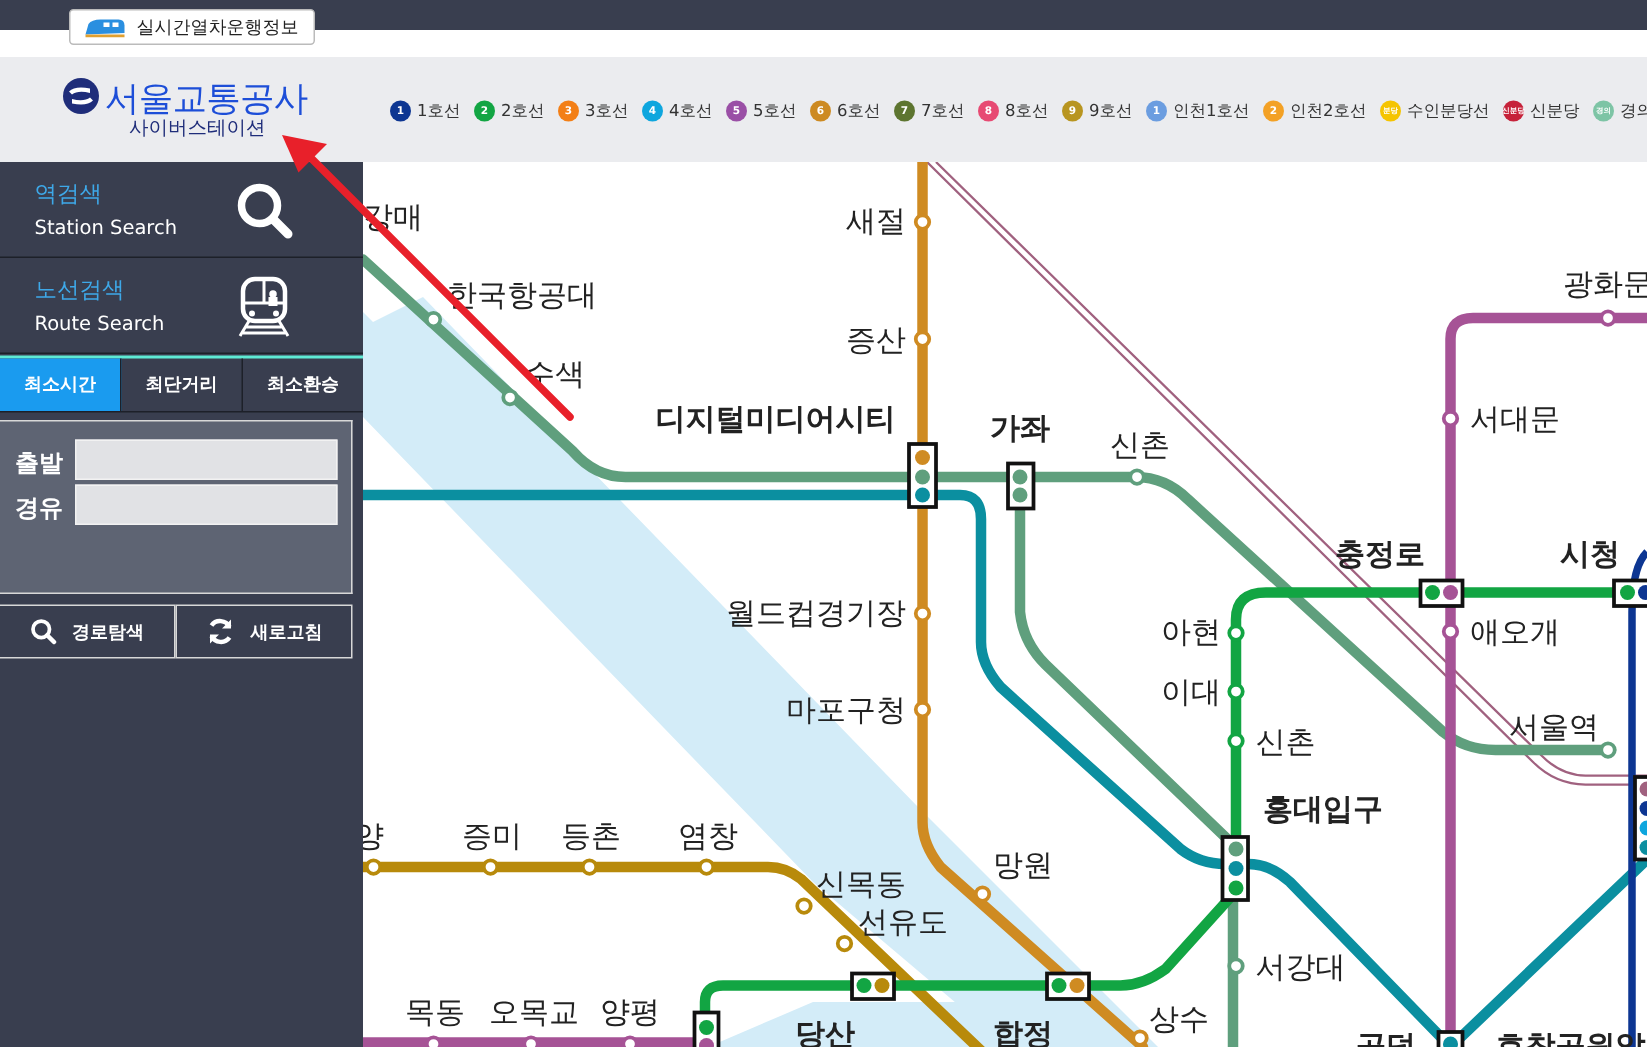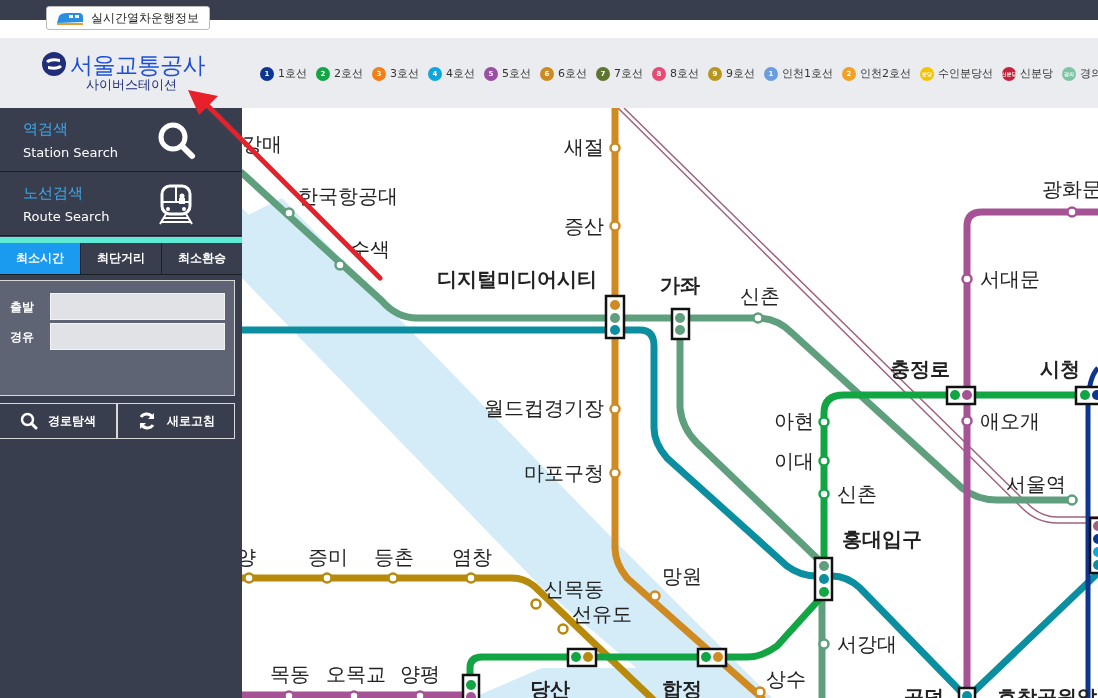--- a/index.html
+++ b/index.html
@@ -13,27 +13,27 @@
   .logo-sub { position: absolute; left: 44px; top: 26px; font-size: 13px; font-weight: normal; color: #1f2d7a; white-space: nowrap; }
   .logo-mark { position: absolute; left: 0; top: 2px; width: 24px; height: 24px; border-radius: 50%; background: #1f2d7a; }
   .legend { position: absolute; left: 260px; top: 28px; display: flex; align-items: center; white-space: nowrap; }
   .legend-item { display: flex; align-items: center; margin-right: 9px; font-size: 11px; color: #333; }
   .legend-dot { width: 14px; height: 14px; border-radius: 50%; color: #fff; font-size: 7px; font-weight: bold; display: flex; align-items: center; justify-content: center; margin-right: 4px; }
   .sidebar { position: absolute; left: 0; top: 108px; width: 242px; height: 590px; background: #393e4f; }
   .side-block { position: absolute; left: 0; width: 242px; height: 64px; border-bottom: 1px solid #1d2029; }
   .side-kr { position: absolute; left: 23px; top: 12px; font-size: 15px; color: #3ea8e8; }
   .side-en { position: absolute; left: 23px; top: 37px; font-size: 13px; color: #fff; }
   .side-icon { position: absolute; left: 154px; top: 10px; width: 44px; height: 44px; }
-  .tabs { position: absolute; left: 0; top: 129px; width: 242px; height: 38px; display: flex; border-top: 6px solid #5eead4; border-bottom: 1px solid #1d2029; }
+  .tabs { position: absolute; left: 0; top: 129px; width: 242px; height: 38px; display: flex; border-top: 2px solid #5eead4; border-bottom: 1px solid #1d2029; }
   .tab { flex: 1; display: flex; align-items: center; justify-content: center; font-size: 12px; font-weight: bold; color: #fff; border-right: 1px solid #1d2029; }
   .tab.active { background: #1a9bef; }
   .tab:last-child { border-right: none; }
   .form { position: absolute; left: 0; top: 172px; width: 235px; height: 116px; background: #5e6473; border: 1px solid #d8d8d8; border-left: none; }
   .form-row { position: absolute; left: 0; width: 235px; height: 28px; }
-  .form-label { position: absolute; left: 10px; top: 6px; font-size: 12px; font-weight: bold; color: #fff; }
+  .form-label { position: absolute; left: 10px; top: 6px; font-size: 16px; font-weight: bold; color: #fff; }
   .form-input { position: absolute; left: 50px; top: 0; width: 175px; height: 27px; background: #e1e2e5; border: 1px solid #f2f2f2; }
   .action-btn { position: absolute; top: 295px; width: 118px; height: 36px; border: 1px solid #d8d8d8; display: flex; align-items: center; justify-content: center; color: #fff; font-size: 12px; font-weight: bold; }
   .action-btn svg { margin-right: 10px; }
   .map { position: absolute; left: 242px; top: 108px; width: 856px; height: 590px; overflow: hidden; background: #fff; }
   .annot { position: absolute; left: 0; top: 0; width: 1098px; height: 698px; pointer-events: none; }
 </style>
 </head>
 <body>
 
 <div class="topbar">

